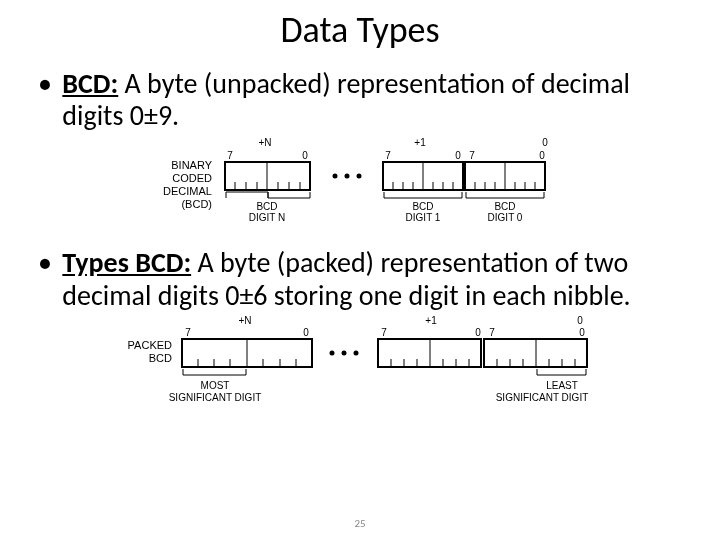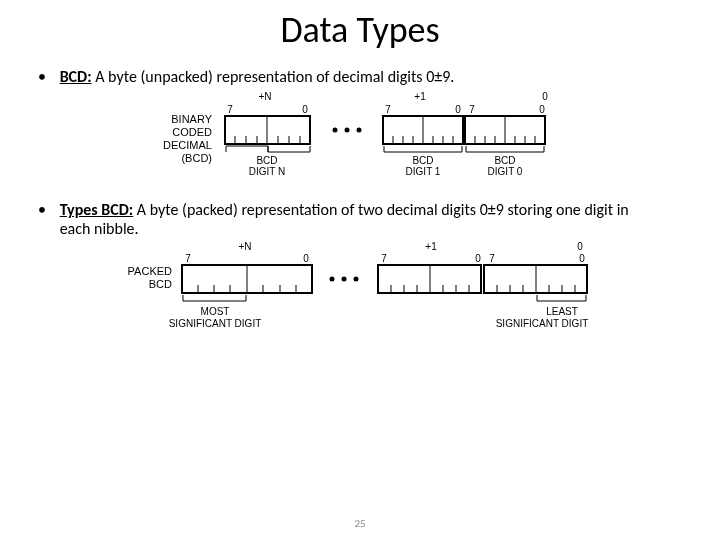--- a/index.html
+++ b/index.html
@@ -13,21 +13,21 @@
     position: relative;
     overflow: hidden;
   }
   .title {
     text-align: center;
     font-size: 36px;
     margin-top: 8px;
     margin-bottom: 6px;
   }
   .bullet {
-    font-size: 16px;
+    font-size: 28px;
     margin: 16px 38px 2px 38px;
     line-height: 1.15;
   }
   .bullet .dot {
     display: inline-block;
     width: 18px;
     vertical-align: top;
   }
   .bullet .btext {
     display: inline-block;
@@ -132,21 +132,21 @@
     <text x="283" y="87">DIGIT 1</text>
     <text x="365" y="76">BCD</text>
     <text x="365" y="87">DIGIT 0</text>
   </g>
 </svg>
 </div>
 
 <div class="bullet" style="margin-top:14px;">
   <span class="dot">•</span>
   <span class="btext">
-    <span class="bold underline">Types BCD:</span><span> A byte (packed) representation of two decimal digits 0±9 storing one digit in each nibble.</span>
+    <span class="bold underline">Types BCD:</span><span> A byte (packed) representation of two decimal digits 0±6 storing one digit in each nibble.</span>
   </span>
 </div>
 
 <div class="diagram-wrap">
 <svg width="500" height="100" viewBox="0 0 500 100">
   <g class="svglabel" font-size="11" fill="#000" text-anchor="end">
     <text x="62" y="35">PACKED</text>
     <text x="62" y="48">BCD</text>
   </g>
 

